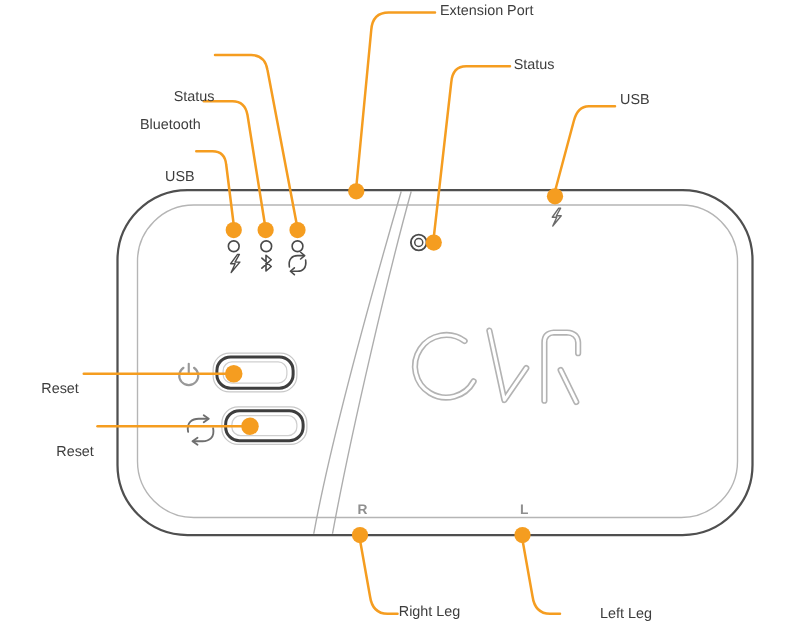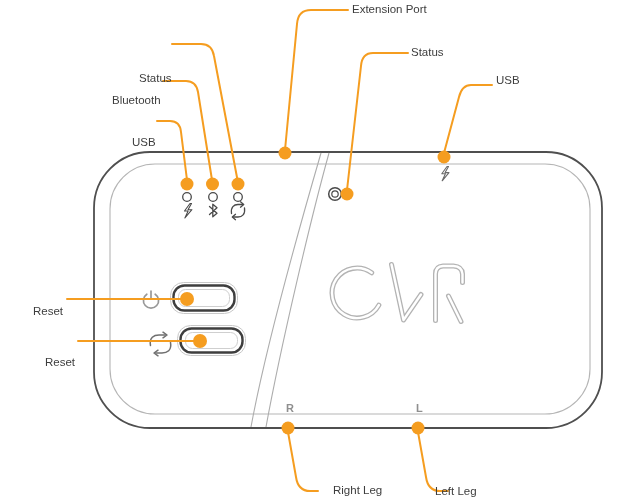--- a/index.html
+++ b/index.html
@@ -22,22 +22,22 @@
     white-space:nowrap;
   }
   .lbl-extension-port{left:352px;top:3px;}
   .lbl-reset{left:411px;top:46px;}
   .lbl-usb-right{left:496px;top:74px;}
   .lbl-status{left:139px;top:72px;}
   .lbl-bluetooth{left:112px;top:94px;}
   .lbl-usb-left{left:132px;top:136px;}
   .lbl-power{left:33px;top:305px;}
   .lbl-mode{left:45px;top:356px;}
-  .lbl-right-leg{left:333px;top:484px;}
-  .lbl-left-leg{left:435px;top:485px;}
+  .lbl-right-leg{left:319px;top:484px;}
+  .lbl-left-leg{left:480px;top:485px;}
   .marker-r{left:286px;top:402px;}
   .marker-l{left:416px;top:402px;}
 </style>
 </head>
 <body>
 
 <div class="stage">
 
   <svg width="639" height="504" viewBox="0 0 639 504">
 

